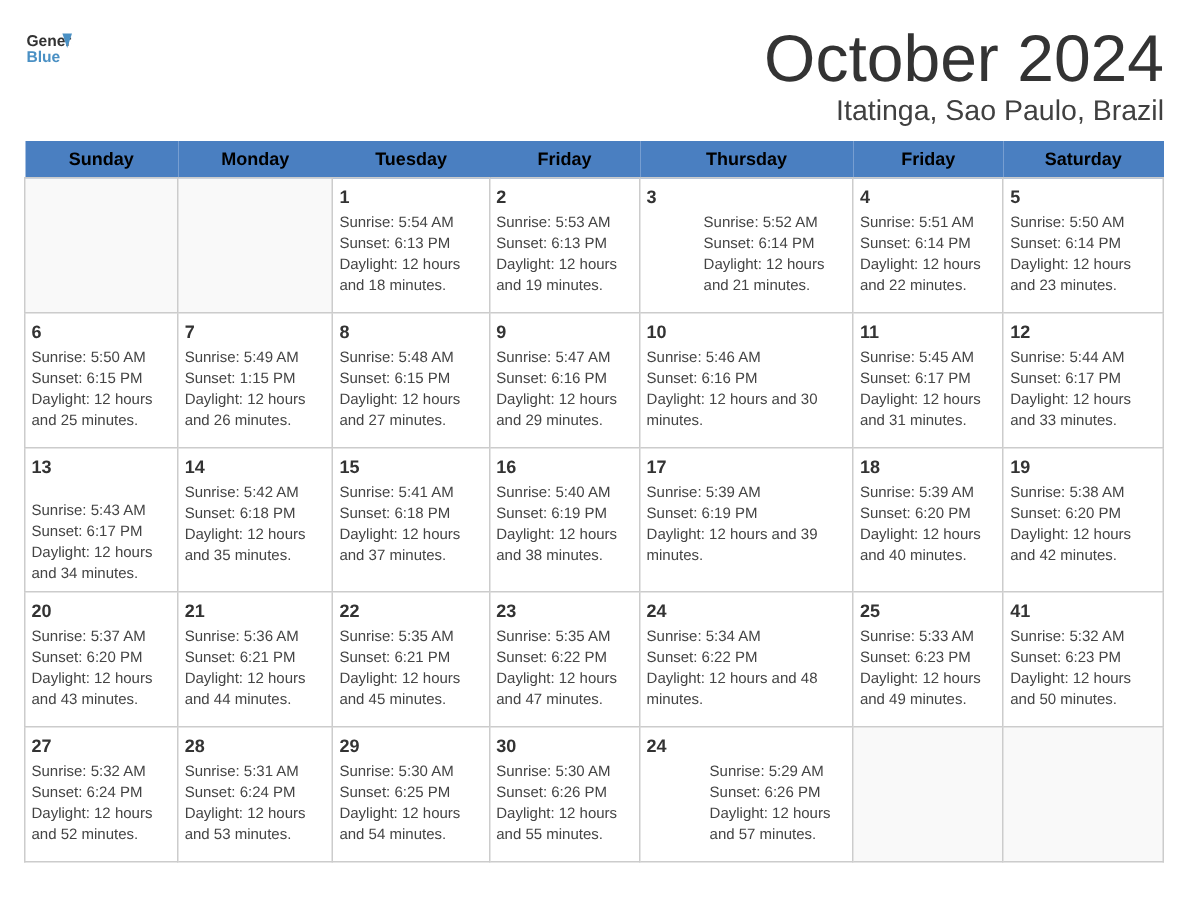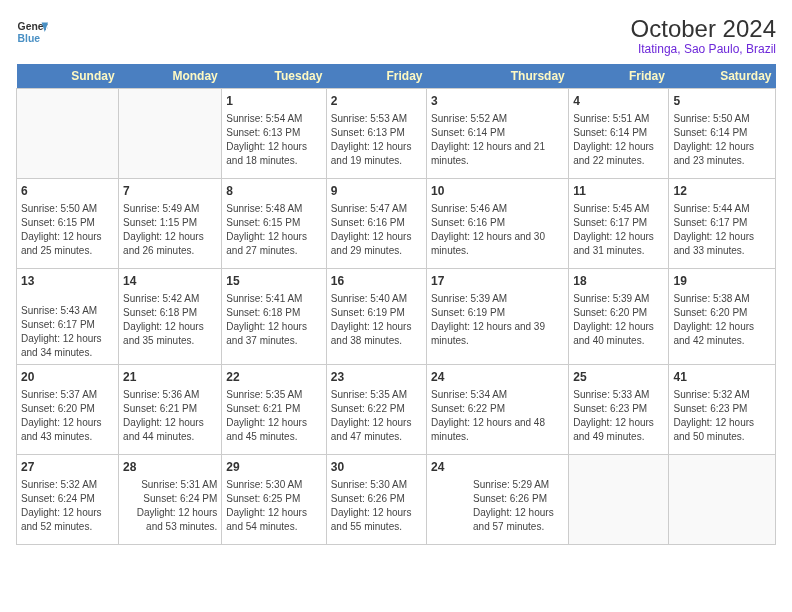--- a/index.html
+++ b/index.html
@@ -22,39 +22,39 @@
       gap: 4px;
     }
     .logo-icon {
       width: 32px;
       height: 32px;
     }
     .title-block {
       text-align: right;
     }
     .month-title {
-      font-size: 24px;
+      font-size: 44px;
       font-weight: 300;
       color: #333;
       line-height: 1.1;
     }
     .subtitle {
-      font-size: 12px;
-      color: #6d28d9;
+      font-size: 19px;
+      color: #404040;
     }
     table {
       width: 100%;
       border-collapse: collapse;
       font-size: 10.5px;
     }
     thead th {
       background-color: #4a7fc1;
-      color: #fef9c3;
+      color: #000000;
       padding: 5px 4px;
-      text-align: right;
+      text-align: center;
       font-size: 12px;
       font-weight: 600;
     }
     tbody td {
       border: 1px solid #ccc;
       vertical-align: top;
       padding: 4px;
       min-height: 80px;
       height: 90px;
       color: #333;
@@ -114,21 +114,21 @@
 Daylight: 12 hours and 18 minutes.</div>
         </td>
         <td>
           <span class="day-num">2</span>
           <div class="day-info" style="white-space: pre-line;">Sunrise: 5:53 AM
 Sunset: 6:13 PM
 Daylight: 12 hours and 19 minutes.</div>
         </td>
         <td>
           <span class="day-num">3</span>
-          <div class="day-info" style="white-space: pre-line;">Sunrise: 5:52 AM
+          <div class="day-info" style="white-space: pre-line; margin-left: 38px;">Sunrise: 5:52 AM
 Sunset: 6:14 PM
 Daylight: 12 hours and 21 minutes.</div>
         </td>
         <td>
           <span class="day-num">4</span>
           <div class="day-info" style="white-space: pre-line;">Sunrise: 5:51 AM
 Sunset: 6:14 PM
 Daylight: 12 hours and 22 minutes.</div>
         </td>
         <td>
@@ -272,21 +272,21 @@
       </tr>
       <tr>
         <td>
           <span class="day-num">27</span>
           <div class="day-info" style="white-space: pre-line;">Sunrise: 5:32 AM
 Sunset: 6:24 PM
 Daylight: 12 hours and 52 minutes.</div>
         </td>
         <td>
           <span class="day-num">28</span>
-          <div class="day-info" style="white-space: pre-line; text-align: right;">Sunrise: 5:31 AM
+          <div class="day-info" style="white-space: pre-line;">Sunrise: 5:31 AM
 Sunset: 6:24 PM
 Daylight: 12 hours and 53 minutes.</div>
         </td>
         <td>
           <span class="day-num">29</span>
           <div class="day-info" style="white-space: pre-line;">Sunrise: 5:30 AM
 Sunset: 6:25 PM
 Daylight: 12 hours and 54 minutes.</div>
         </td>
         <td>

